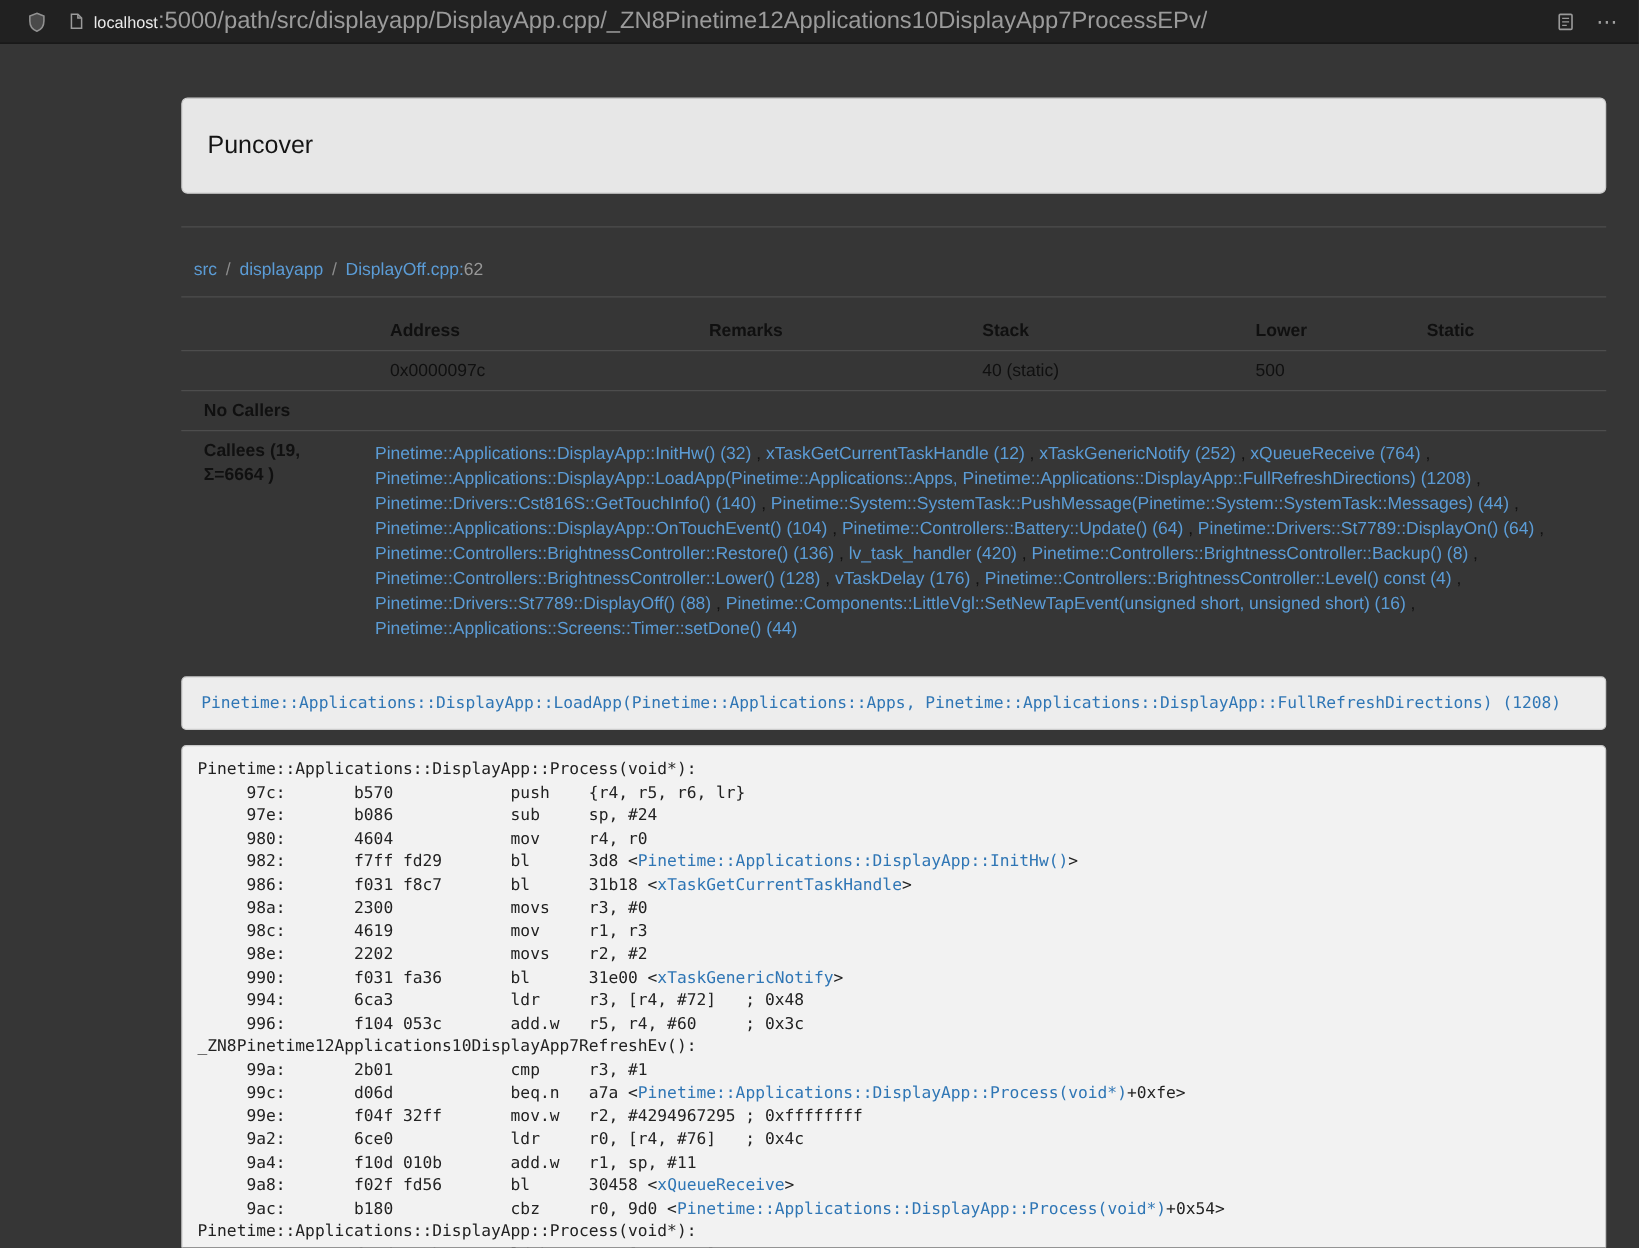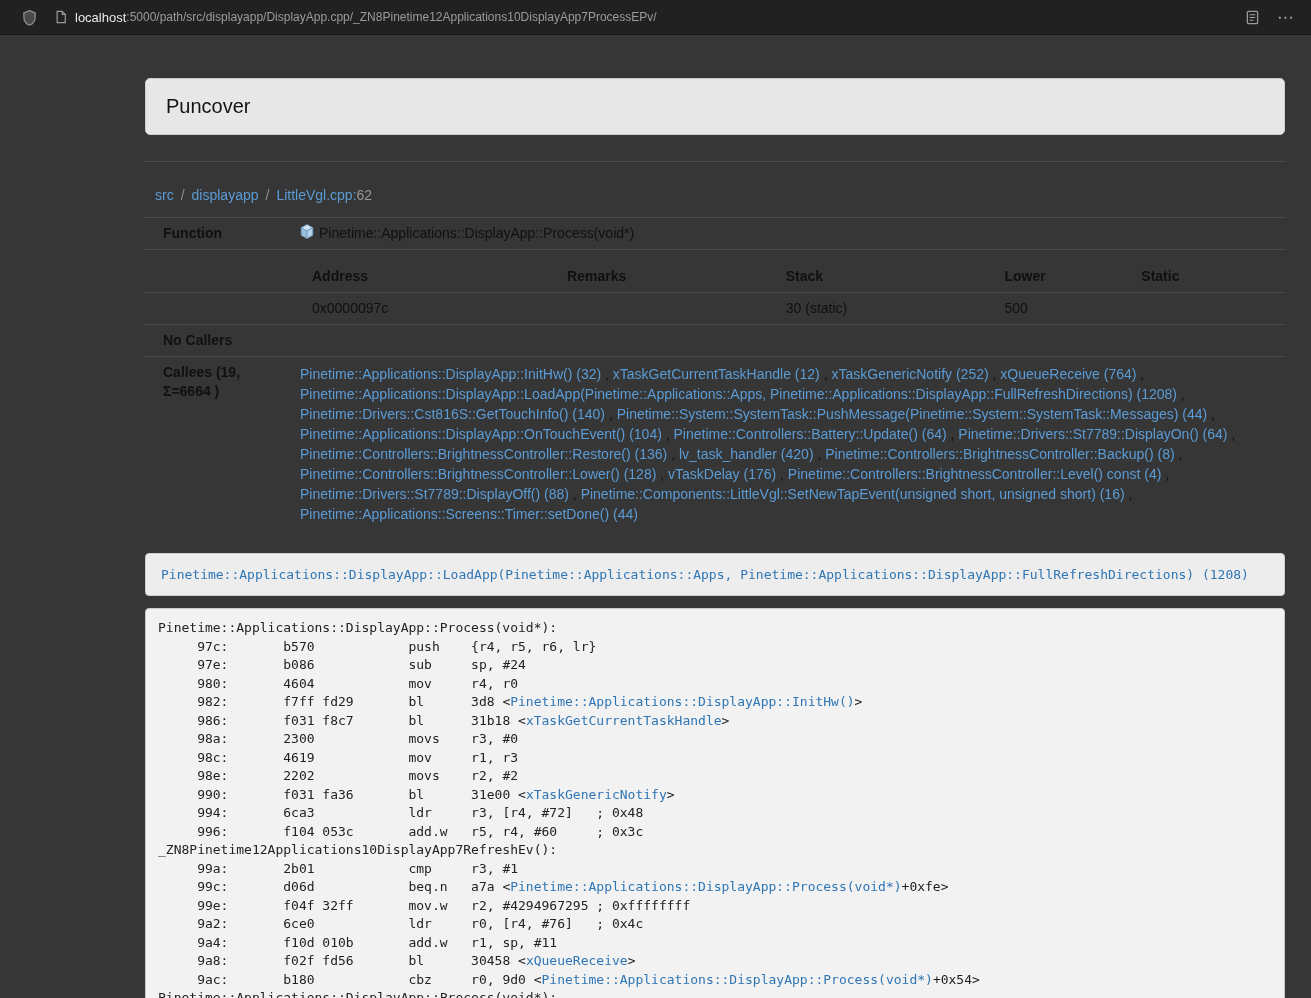--- a/index.html
+++ b/index.html
@@ -31,33 +31,33 @@
   .topbar{
     height:35px;background:var(--topbar-bg);
     display:flex;align-items:center;
     padding:0 12px 0 22px;
     border-bottom:1px solid #161616;
   }
   .topbar .icon{display:inline-flex;align-items:center;justify-content:center;}
   .urlbar{display:flex;align-items:center;margin-left:18px;flex:1;min-width:0;}
   .urlbar .icon{margin-right:8px;}
   .url-host{color:#eaeaea;font-size:13px;}
-  .url-path{color:#9b9b9b;font-size:12px;white-space:nowrap;overflow:hidden;}
+  .url-path{color:#9b9b9b;font-size:19px;white-space:nowrap;overflow:hidden;}
   .topbar-right{display:flex;align-items:center;gap:18px;margin-left:auto;padding-right:4px;}
   .dots{color:#a0a0a0;font-size:17px;line-height:1;letter-spacing:1px;}
 
   
   .container{width:1140px;margin-left:145px;}
 
   .jumbotron{
     margin-top:43px;
     background:var(--panel-bg);
     border:1px solid var(--panel-border);
     border-radius:5px;
-    padding:16px 20px;
+    padding:26px 20px;
     font-size:20px;font-weight:500;color:#141414;
   }
   hr.divider{border:none;border-top:1px solid var(--border-dark);margin:26px 0 25px 0;}
 
   
   .breadcrumb{font-size:14px;margin:0 0 14px 10px;}
   .breadcrumb a{color:var(--link-dark);}
   .breadcrumb .sep{color:#8c8c8c;margin:0 7px;}
   .breadcrumb .line-no{color:var(--text-muted);}
 
@@ -138,61 +138,46 @@
 
 <div class="container">
 
   <div class="jumbotron">
     <span>Puncover</span>
   </div>
 
   <hr class="divider">
 
   <div class="breadcrumb">
-    <a href="#">src</a><span class="sep">/</span><a href="#">displayapp</a><span class="sep">/</span><a href="#">LittleVgl.cpp:</a><span class="line-no">62</span>
+    <a href="#">src</a><span class="sep">/</span><a href="#">displayapp</a><span class="sep">/</span><a href="#">DisplayOff.cpp:</a><span class="line-no">62</span>
   </div>
 
   <div class="ftable">
 
-    <div class="tr">
-      <div class="th">Function</div>
-      <div class="td">
-        <div class="fn-row">
-          <span class="cube">
-            <svg width="14" height="15" viewBox="0 0 24 26">
-              <path d="M12 1 L22 6.5 L12 12 L2 6.5 Z" fill="#cfe3f2" stroke="#6f9cc4" stroke-width="1.5"></path>
-              <path d="M2 6.5 V19.5 L12 25 V12 Z" fill="#9dc0dd" stroke="#6f9cc4" stroke-width="1.5"></path>
-              <path d="M22 6.5 V19.5 L12 25 V12 Z" fill="#b5d2e8" stroke="#6f9cc4" stroke-width="1.5"></path>
-            </svg>
-          </span>
-          <span>Pinetime::Applications::DisplayApp::Process(void*)</span>
-        </div>
-      </div>
-    </div>
 
     <div class="tr">
       <div class="th"></div>
       <div class="td gridwrap">
         <div class="cols hdr">
           <div>Address</div>
           <div>Remarks</div>
           <div>Stack</div>
           <div>Lower</div>
           <div>Static</div>
         </div>
       </div>
     </div>
 
     <div class="tr">
       <div class="th"></div>
       <div class="td gridwrap">
         <div class="cols">
           <div>0x0000097c</div>
           <div></div>
-          <div>30 (static)</div>
+          <div>40 (static)</div>
           <div>500</div>
           <div></div>
         </div>
       </div>
     </div>
 
     <div class="tr">
       <div class="th">No Callers</div>
       <div class="td"></div>
     </div>

